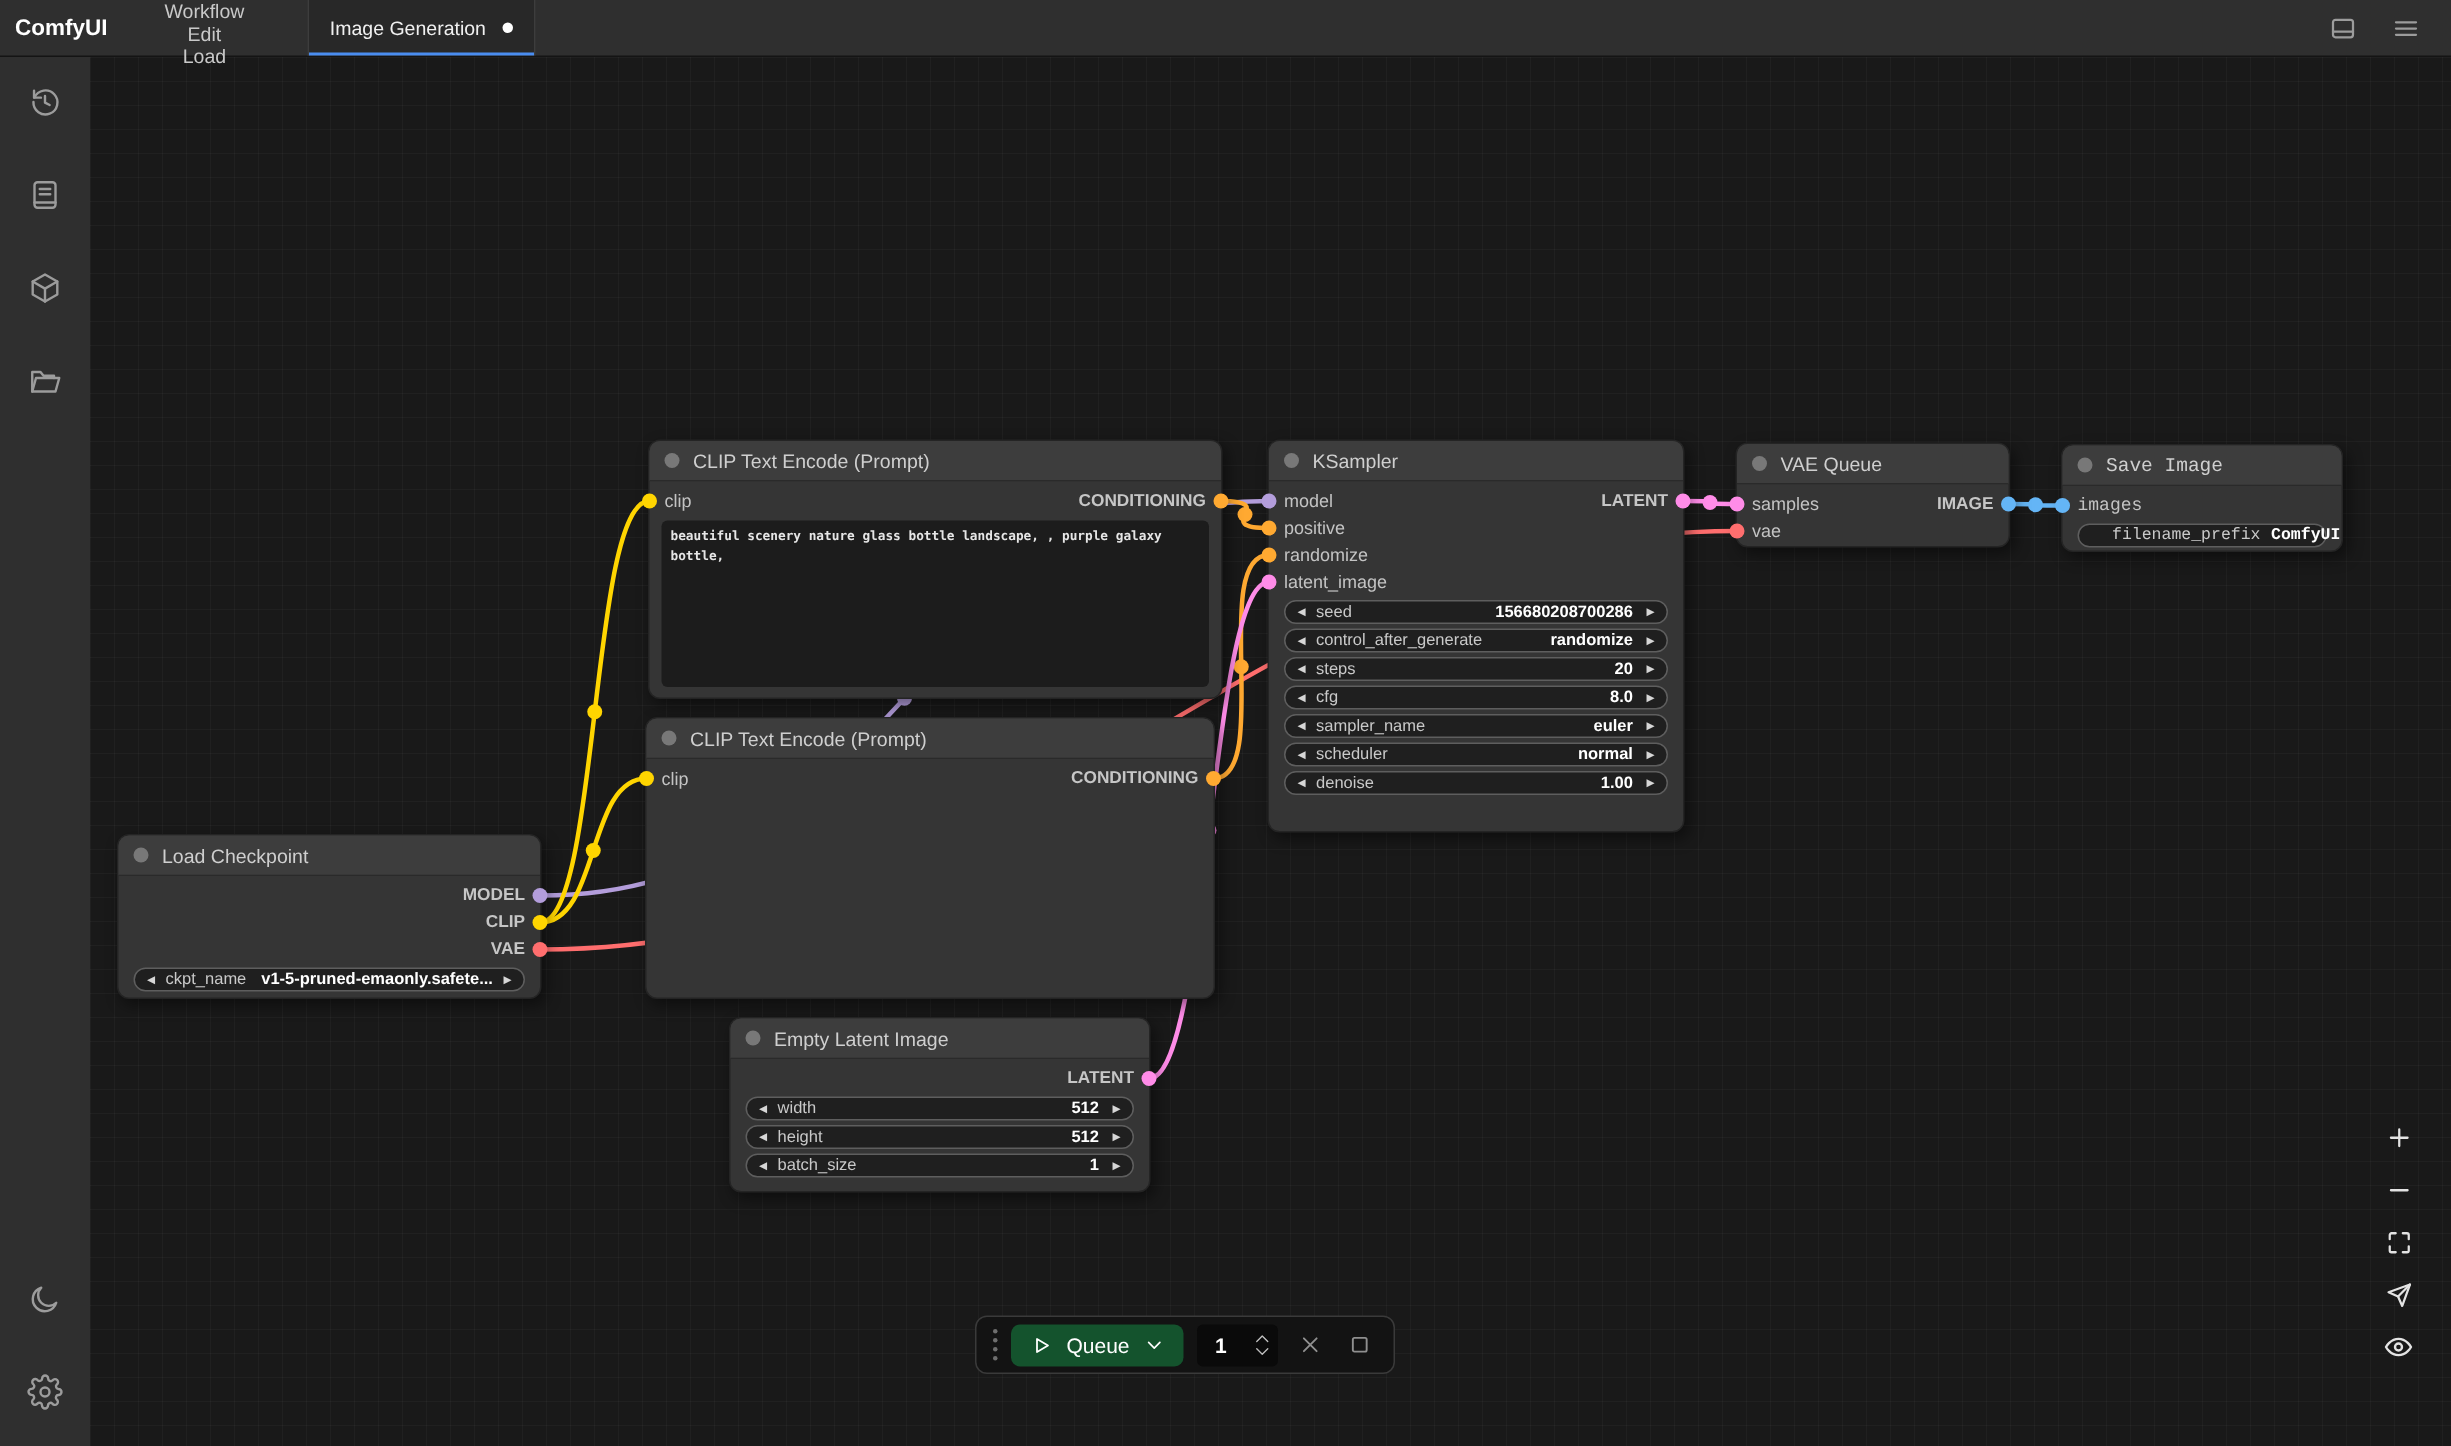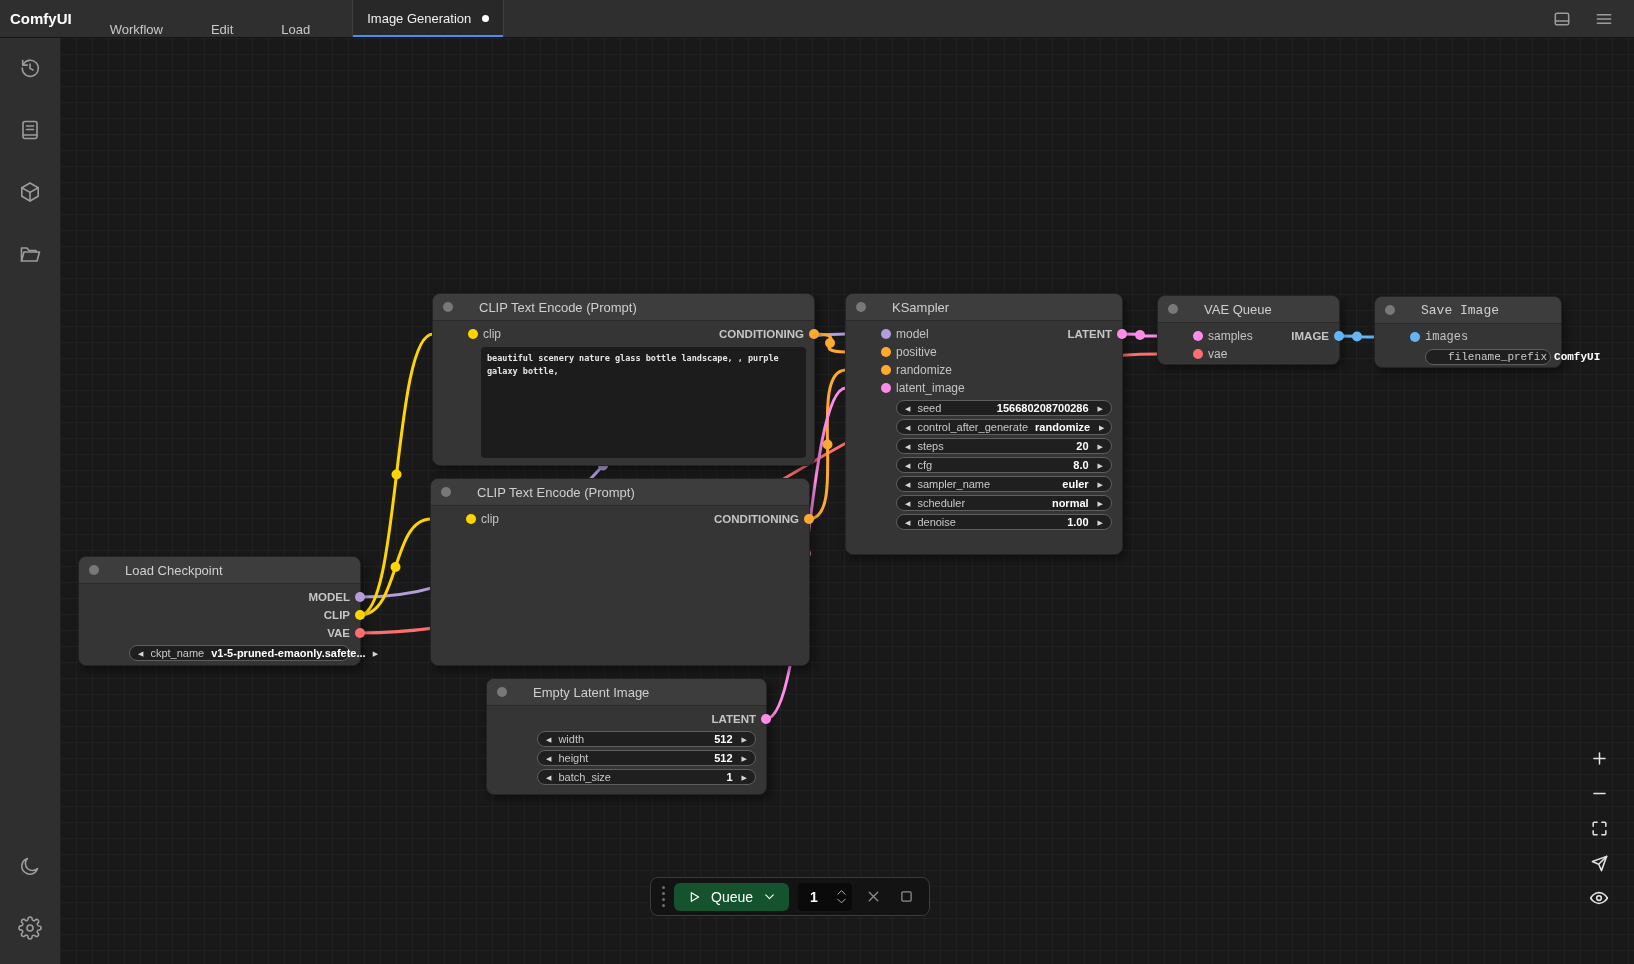--- a/index.html
+++ b/index.html
@@ -3,21 +3,21 @@
 <meta charset="utf-8">
 <style>
   * { margin:0; padding:0; box-sizing:border-box; }
   html,body { width:1634px; height:964px; overflow:hidden; background:#191919;
     font-family:"Liberation Sans", sans-serif; }
 
   
   #menubar { position:absolute; left:0; top:0; width:1634px; height:38px;
     background:#2f2f2f; border-bottom:1px solid #141414; display:flex; align-items:stretch; z-index:10; }
   .logo { color:#fff; font-weight:bold; font-size:15px; display:flex; align-items:center; padding:0 14px 0 10px; }
-  .menu-items { display:flex; align-items:flex-end; }
+  .menu-items { display:flex; align-items:center;flex-direction:column; }
   .menu-item { color:#c9c9c9; font-size:13px; display:flex; align-items:center; padding:0 24px; cursor:default; }
   .wf-tab { margin-left:18px; width:152px; background:#282828; border-left:1px solid #3d3d3d;
     border-right:1px solid #3d3d3d; display:flex; align-items:center; gap:10px; padding:0 14px;
     color:#f0f0f0; font-size:13px; position:relative; }
   .wf-tab .underline { position:absolute; left:0; right:0; bottom:0; height:2px; }
   .wf-dot { width:7px; height:7px; border-radius:50%; background:#fff; margin-left:auto; }
   .mb-right { margin-left:auto; display:flex; align-items:center; gap:14px; padding-right:16px; }
   .icon-btn { width:28px; height:28px; display:flex; align-items:center; justify-content:center; border-radius:4px; }
   .icon-btn svg { stroke:#9c9c9c; fill:none; stroke-width:1.8; stroke-linecap:round; stroke-linejoin:round; }
 
@@ -34,24 +34,24 @@
     background-image:
       linear-gradient(rgba(255,255,255,0.030) 1px, transparent 1px),
       linear-gradient(90deg, rgba(255,255,255,0.030) 1px, transparent 1px);
     background-size:16px 16px; overflow:hidden; }
   #links { position:absolute; left:0; top:0; z-index:1; }
 
   
   .node { position:absolute; z-index:2; background:#353535; border-radius:8px;
     box-shadow:3px 4px 10px rgba(0,0,0,.45); border:1px solid #242424; }
   .nhead { height:27px; background:#3d3d3d; border-radius:7px 7px 0 0; border-bottom:1px solid #2a2a2a;
-    display:flex; align-items:center; gap:26px; padding:0 10px; }
+    display:flex; align-items:center; gap:9px; padding:0 10px; }
   .ndot { width:10px; height:10px; border-radius:50%; background:#787878; flex:none; }
   .ntitle { color:#cfcfcf; font-size:13px; white-space:nowrap; overflow:hidden; }
-  .nbody { padding:4px 0 6px;margin-left:40px; }
+  .nbody { padding:4px 0 6px; }
   .prow { position:relative; height:18px; display:flex; align-items:center; margin:0 10px; }
   .pdot { position:absolute; width:10px; height:10px; border-radius:50%; top:4px; }
   .pdot.in { left:-15px; } .pdot.out { right:-15px; }
   .plabel { color:#c3c3c3; font-size:12px; }
   .polabel { color:#c6c6c6; font-size:11.5px; font-weight:bold; margin-left:auto; }
   .widget { height:16px; margin:3px 10px; background:#1f1f1f; border:1px solid #5e5e5e; border-radius:9px;
     display:flex; align-items:center; padding:0 8px; gap:7px; }
   .warrow { color:#d6d6d6; font-size:7px; line-height:1; flex:none; }
   .wlabel { color:#c9c9c9; font-size:11px; white-space:nowrap; }
   .wvalue { color:#fff; font-size:11px; font-weight:bold; margin-left:auto; white-space:nowrap; }

